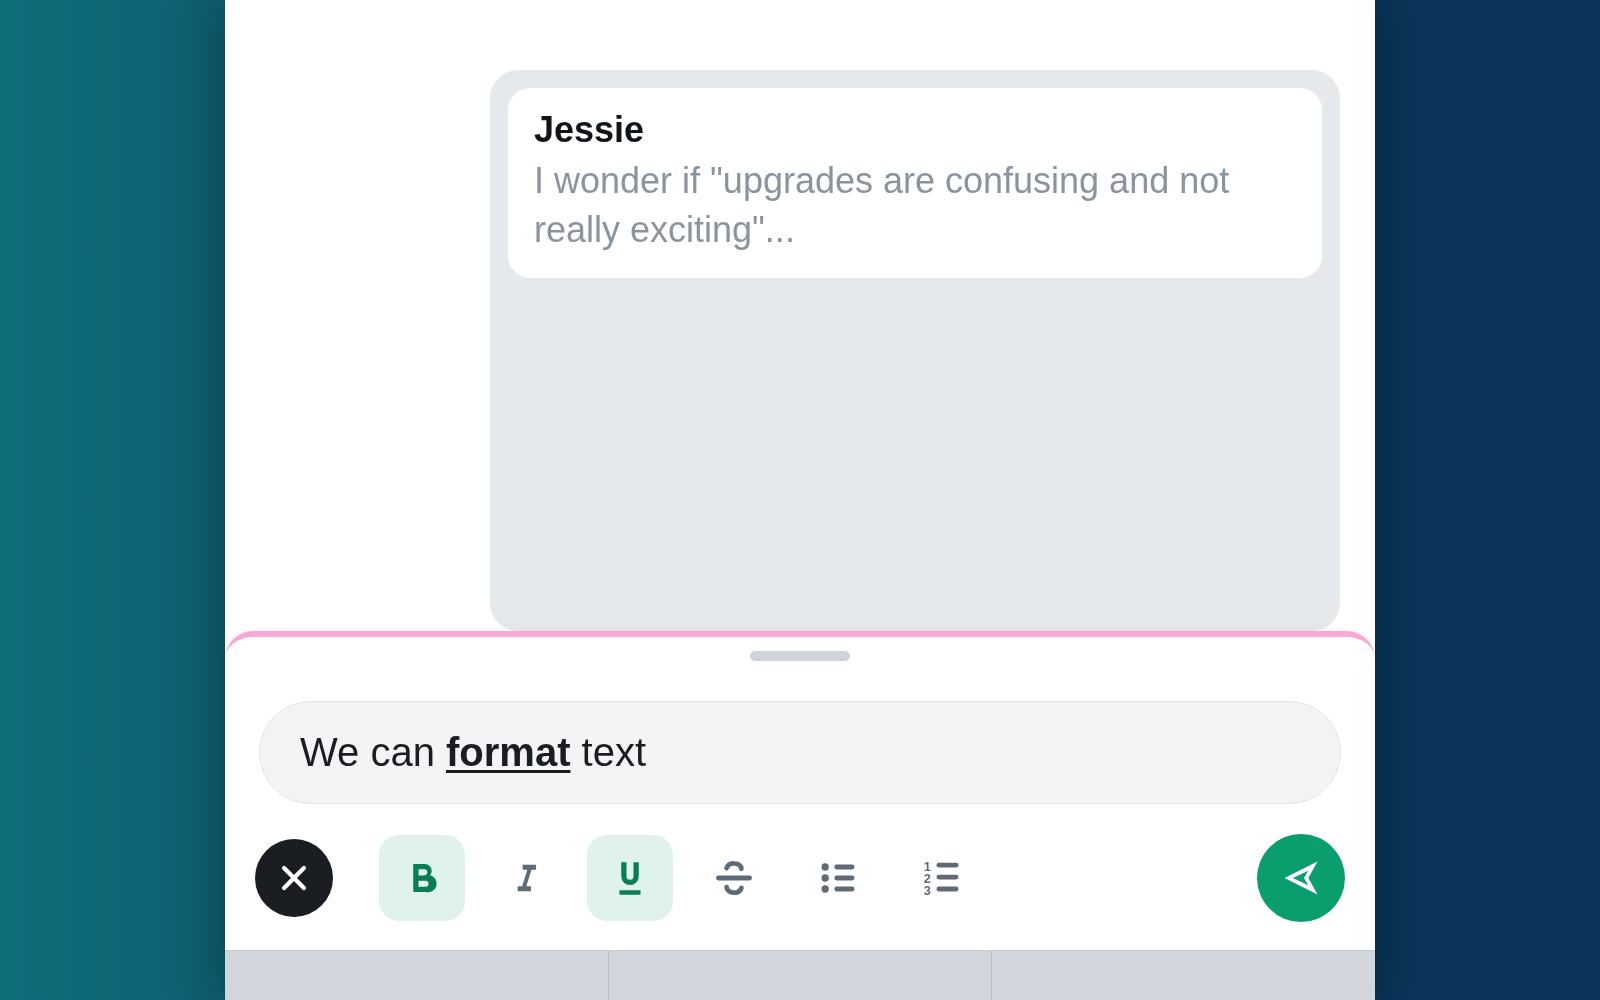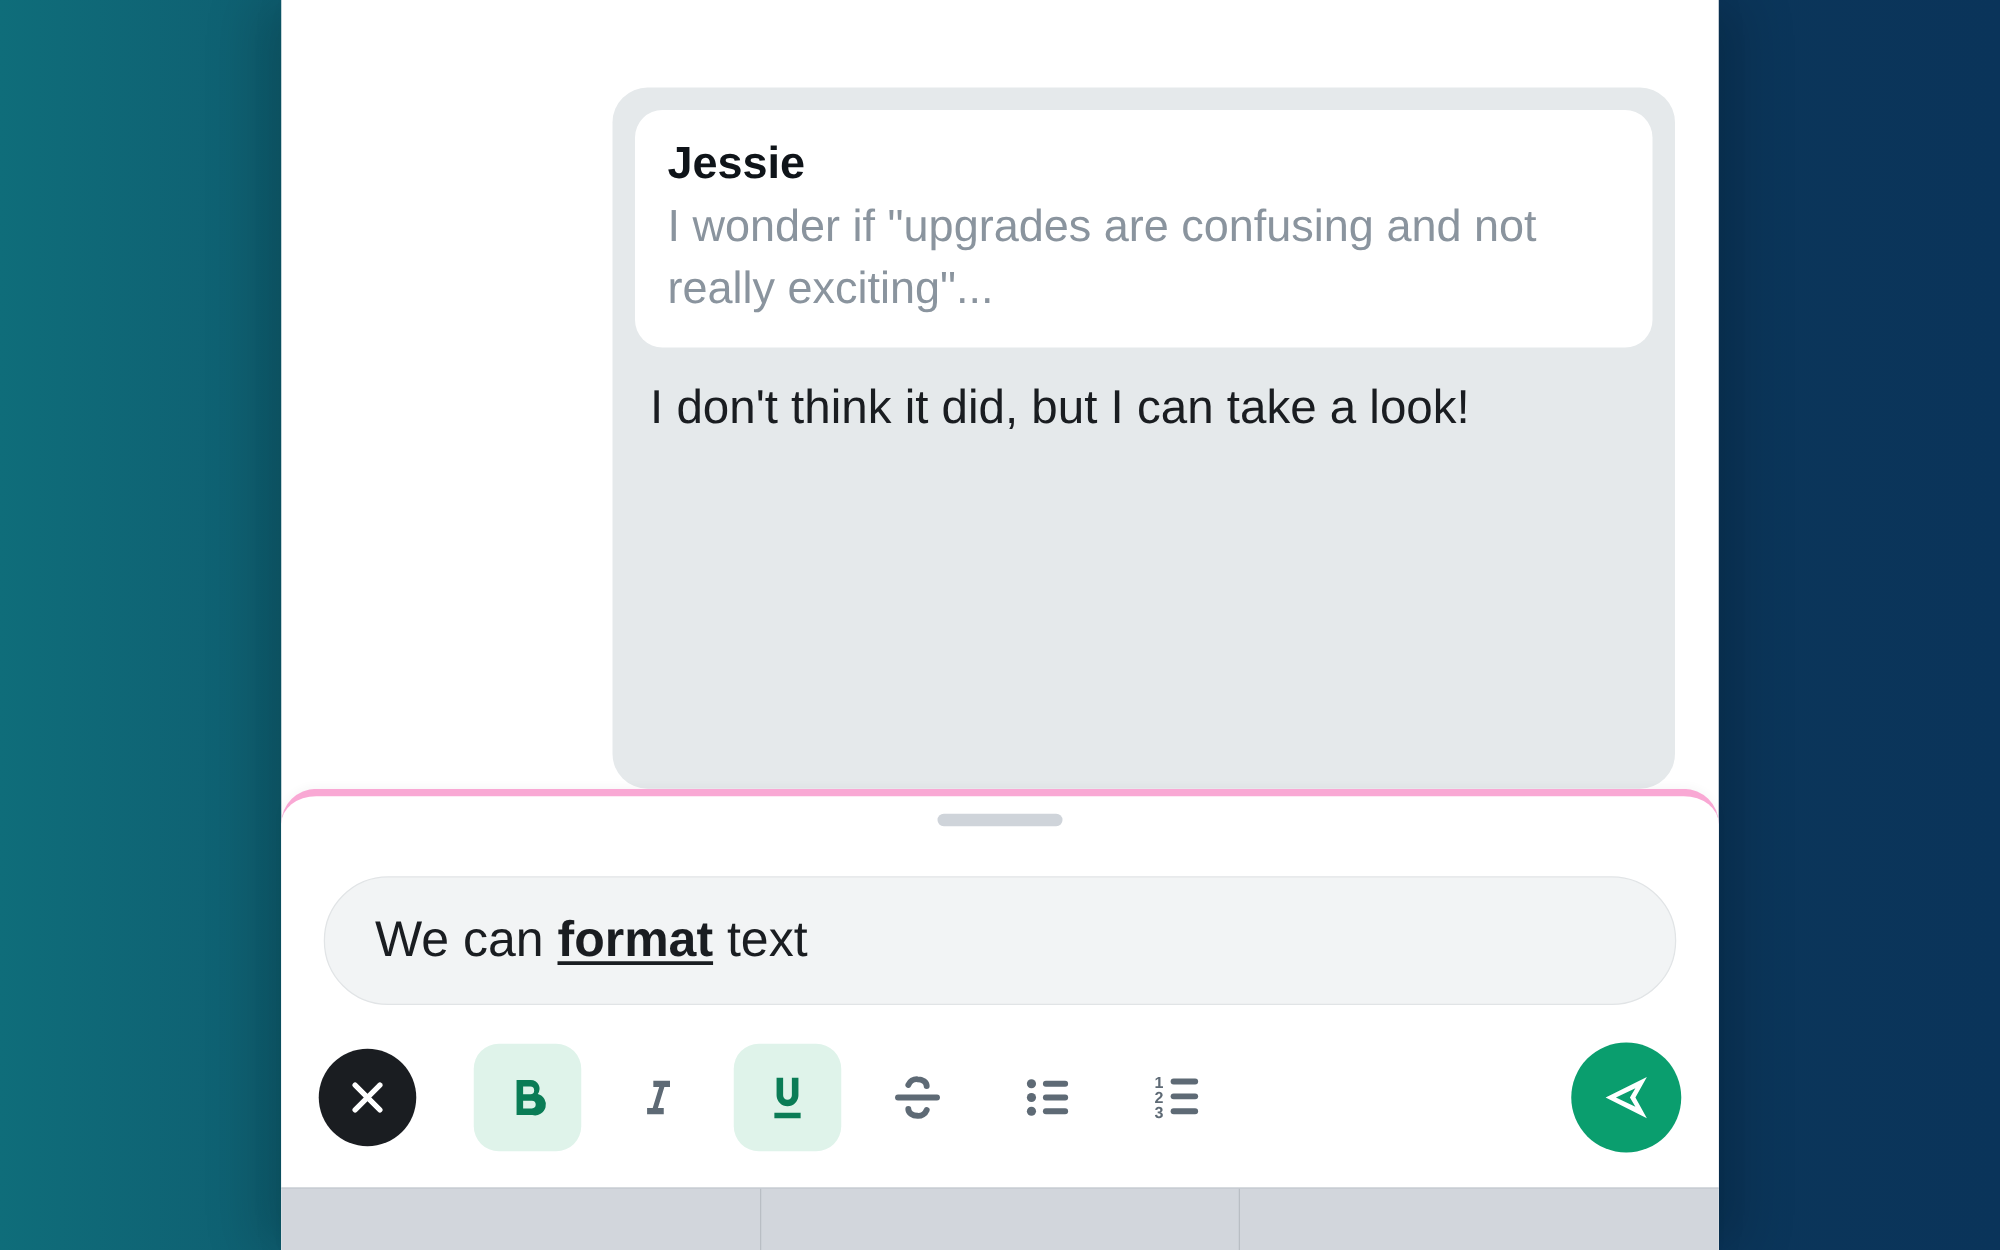--- a/index.html
+++ b/index.html
@@ -125,21 +125,20 @@
 <body>
 
 <div class="phone-frame">
 
   <div class="chat-area">
     <div class="reply-bubble">
       <div class="quoted-card">
         <div class="quoted-name">Jessie</div>
         <div class="quoted-text">I wonder if "upgrades are confusing and not really exciting"...</div>
       </div>
-      <div class="reply-text">I don't think it did, but I can take a look!</div>
     </div>
   </div>
 
   <div class="composer-panel">
     <div class="drag-handle"></div>
 
     <div class="input-field">
       <span>We can </span><span class="bold-underline">format</span><span> text</span>
     </div>
 

